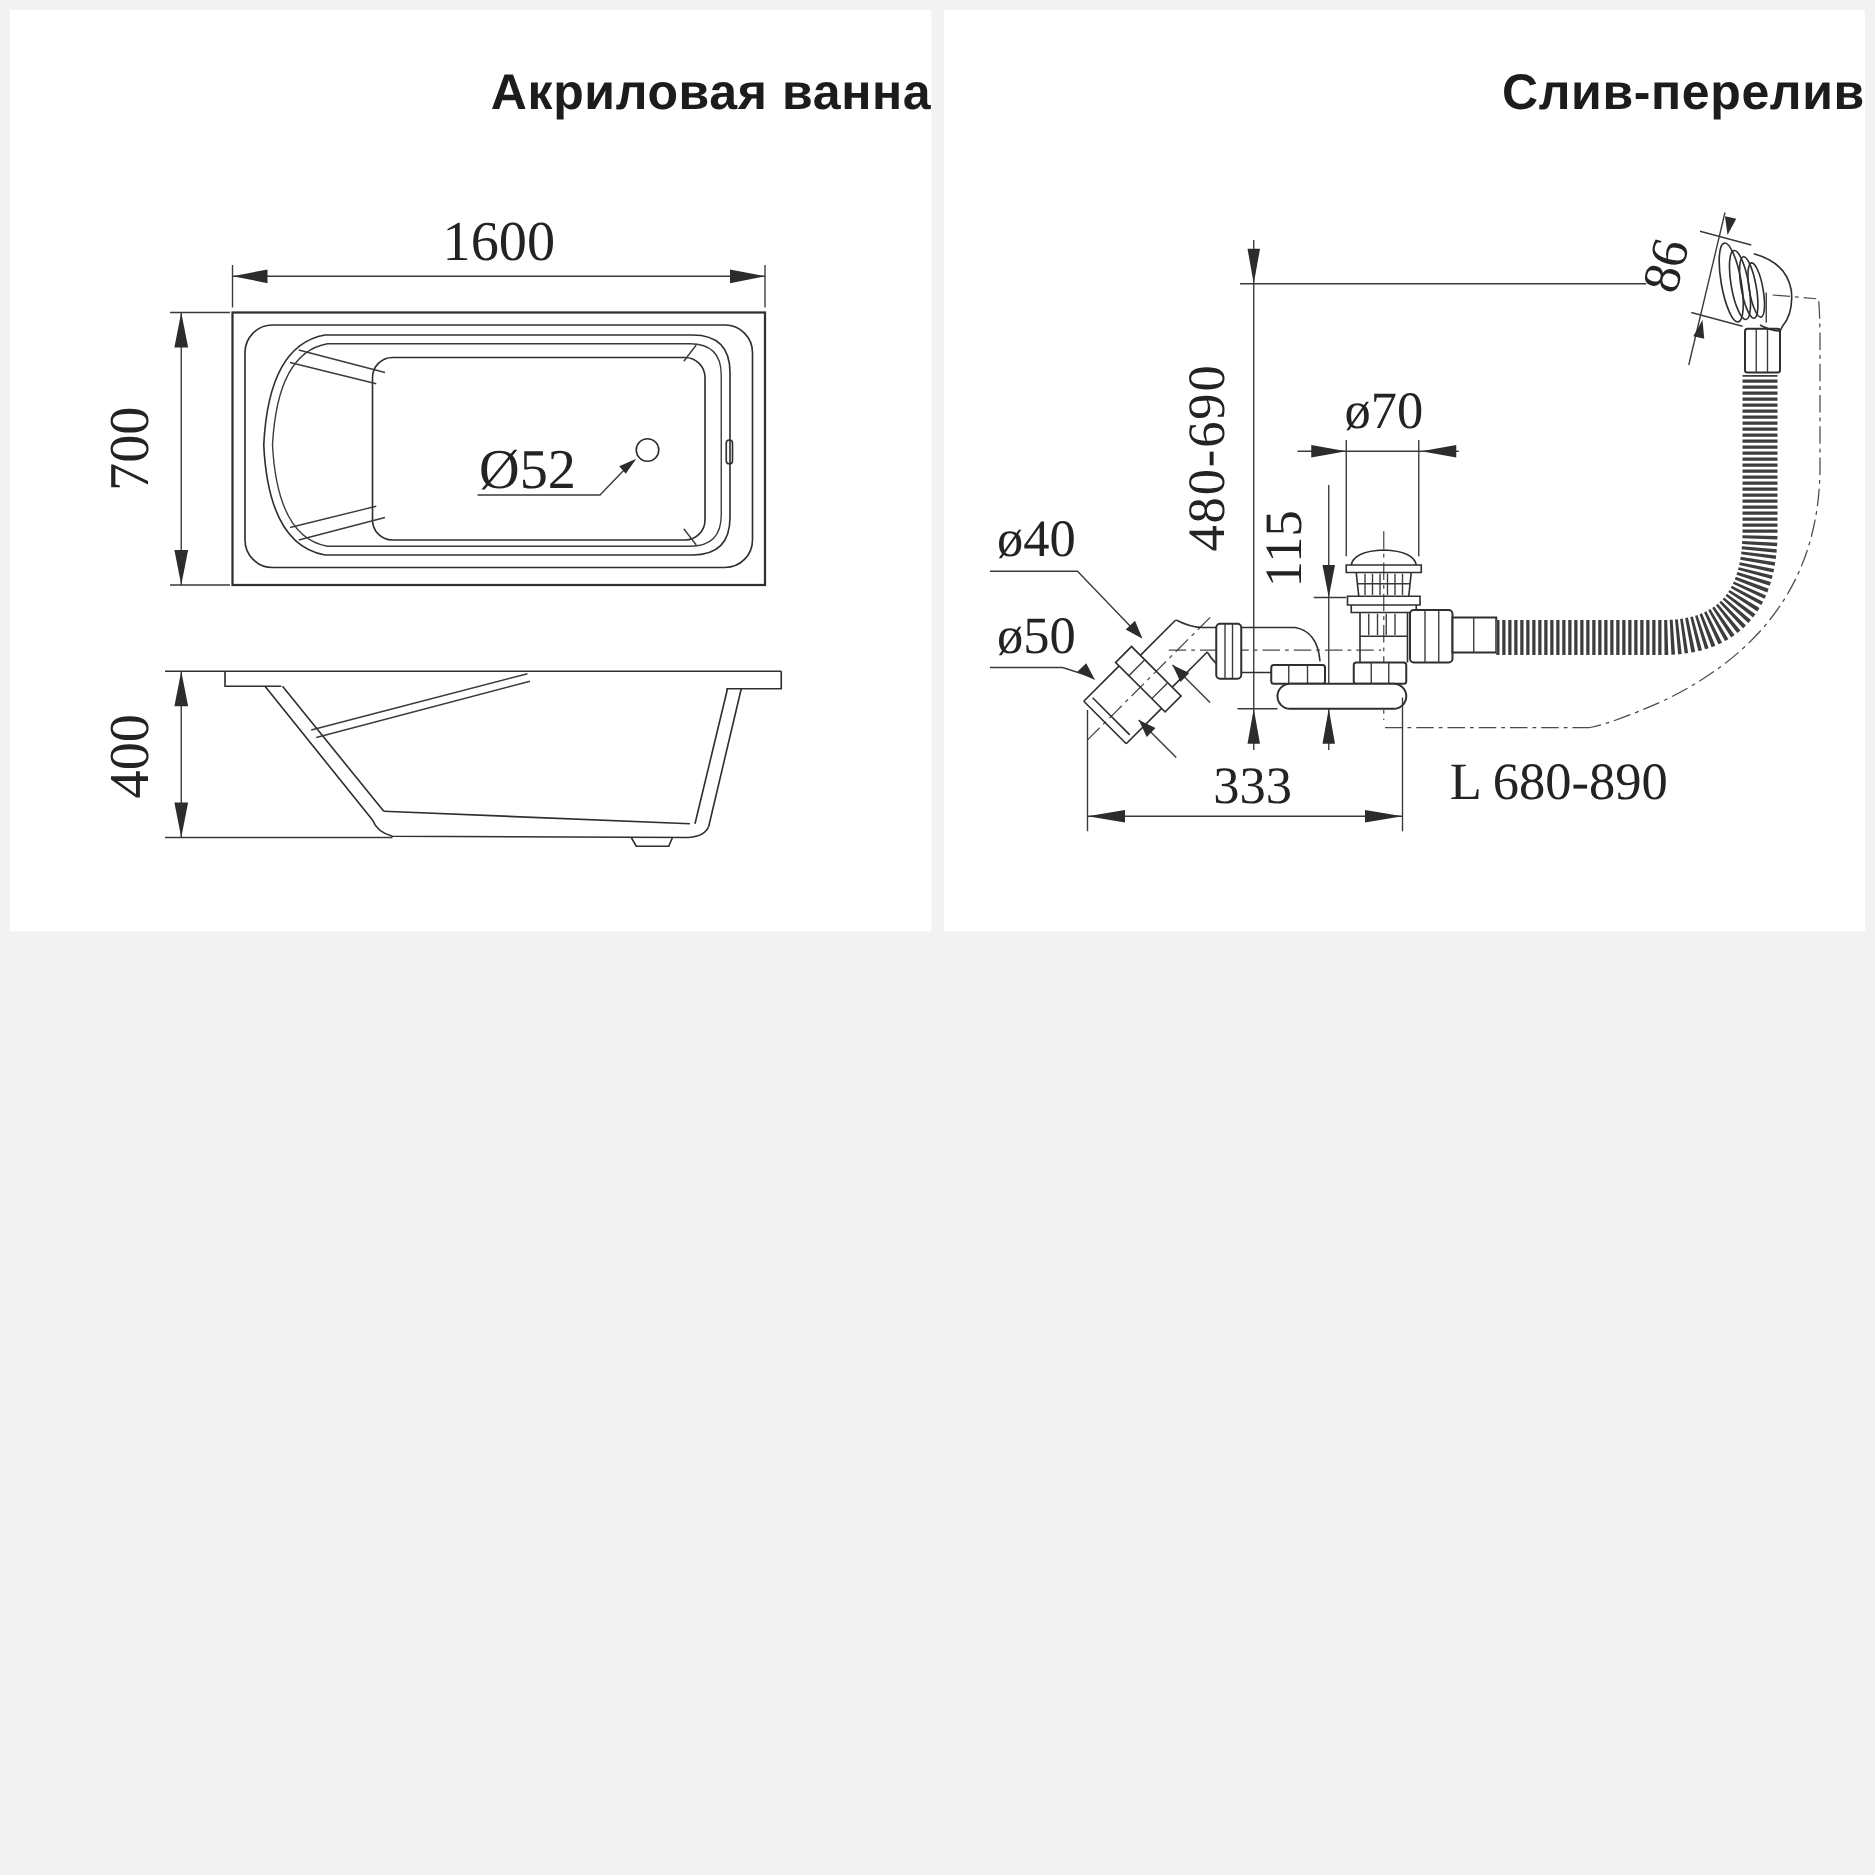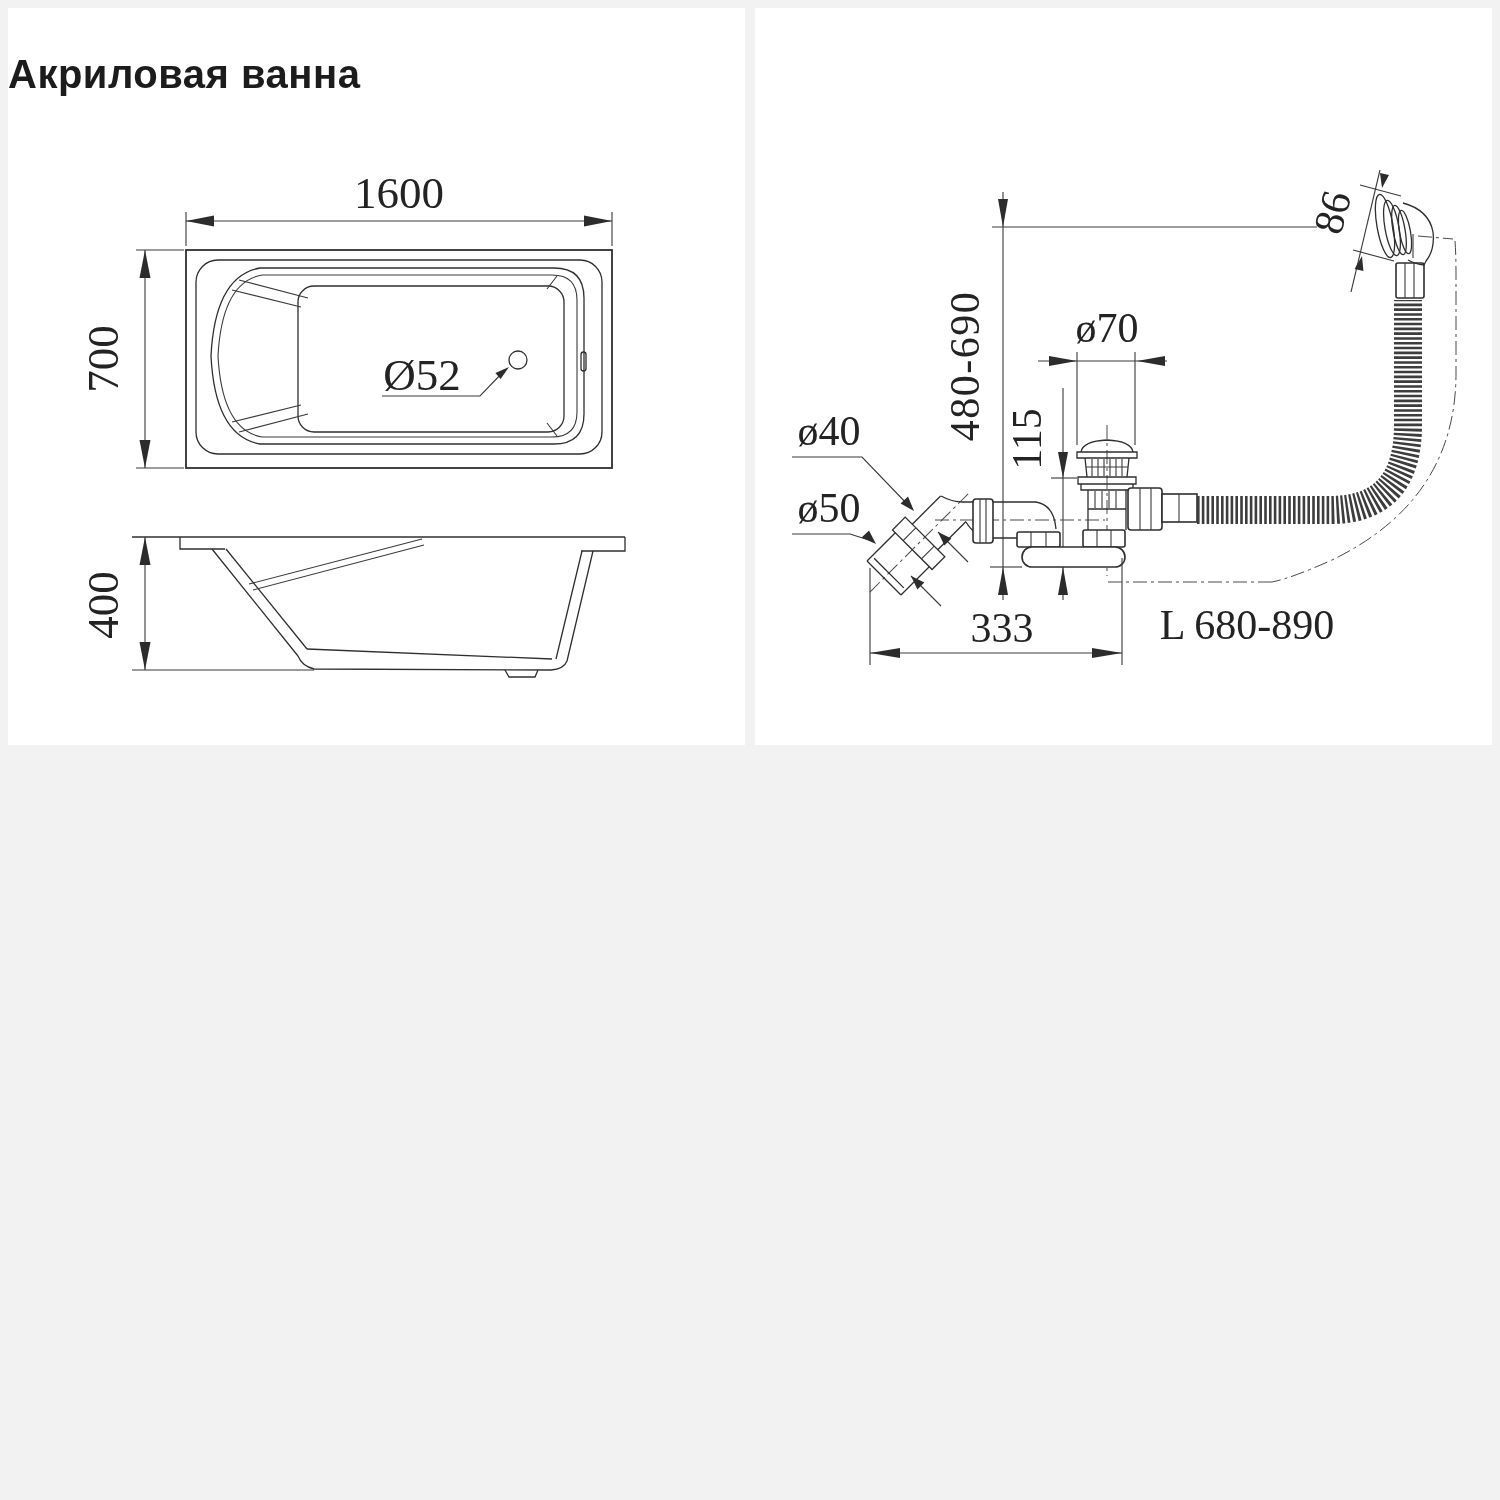--- a/index.html
+++ b/index.html
@@ -13,21 +13,21 @@
     position:absolute;
     top:8px;
     width:737px;height:737px;
     background:#ffffff;
   }
   #card-left{left:8px;}
   #card-right{left:755px;}
   .card-title{
     position:absolute;
     top:44px;left:0;right:0;
-    text-align:left;
+    text-align:right;
     font-size:40px;
     font-weight:600;
     letter-spacing:0.5px;
     color:#1c1c1c;
   }
   .drawing{position:absolute;left:0;top:0;width:737px;height:737px;}
   svg text{
     font-family:"Liberation Serif","DejaVu Serif",serif;
     fill:#232323;
   }
@@ -114,20 +114,21 @@
         <path class="thin" d="M 137,529 L 137,662"></path>
         <path class="arr" d="M 137,529 L 131.5,557 L 142.5,557 Z"></path>
         <path class="arr" d="M 137,662 L 131.5,634 L 142.5,634 Z"></path>
         <text class="dim-big" transform="translate(110,597) rotate(-90)" text-anchor="middle">400</text>
       </g>
     </g>
   </svg>
 </div>
 
 <div class="card" id="card-right">
+  <div class="card-title">Слив-перелив</div>
 
   <svg class="drawing" viewBox="0 0 737 737">
 
     <g>
       <path class="cl" d="M 663,228 L 698,231"></path>
       <path class="cl" d="M 700,233 Q 701,245 701,268 L 701,365 Q 701,492 577,552 Q 537,570 517,574"></path>
       <path class="cl" d="M 517,574 L 352,574"></path>
     </g>
 
     <g>

